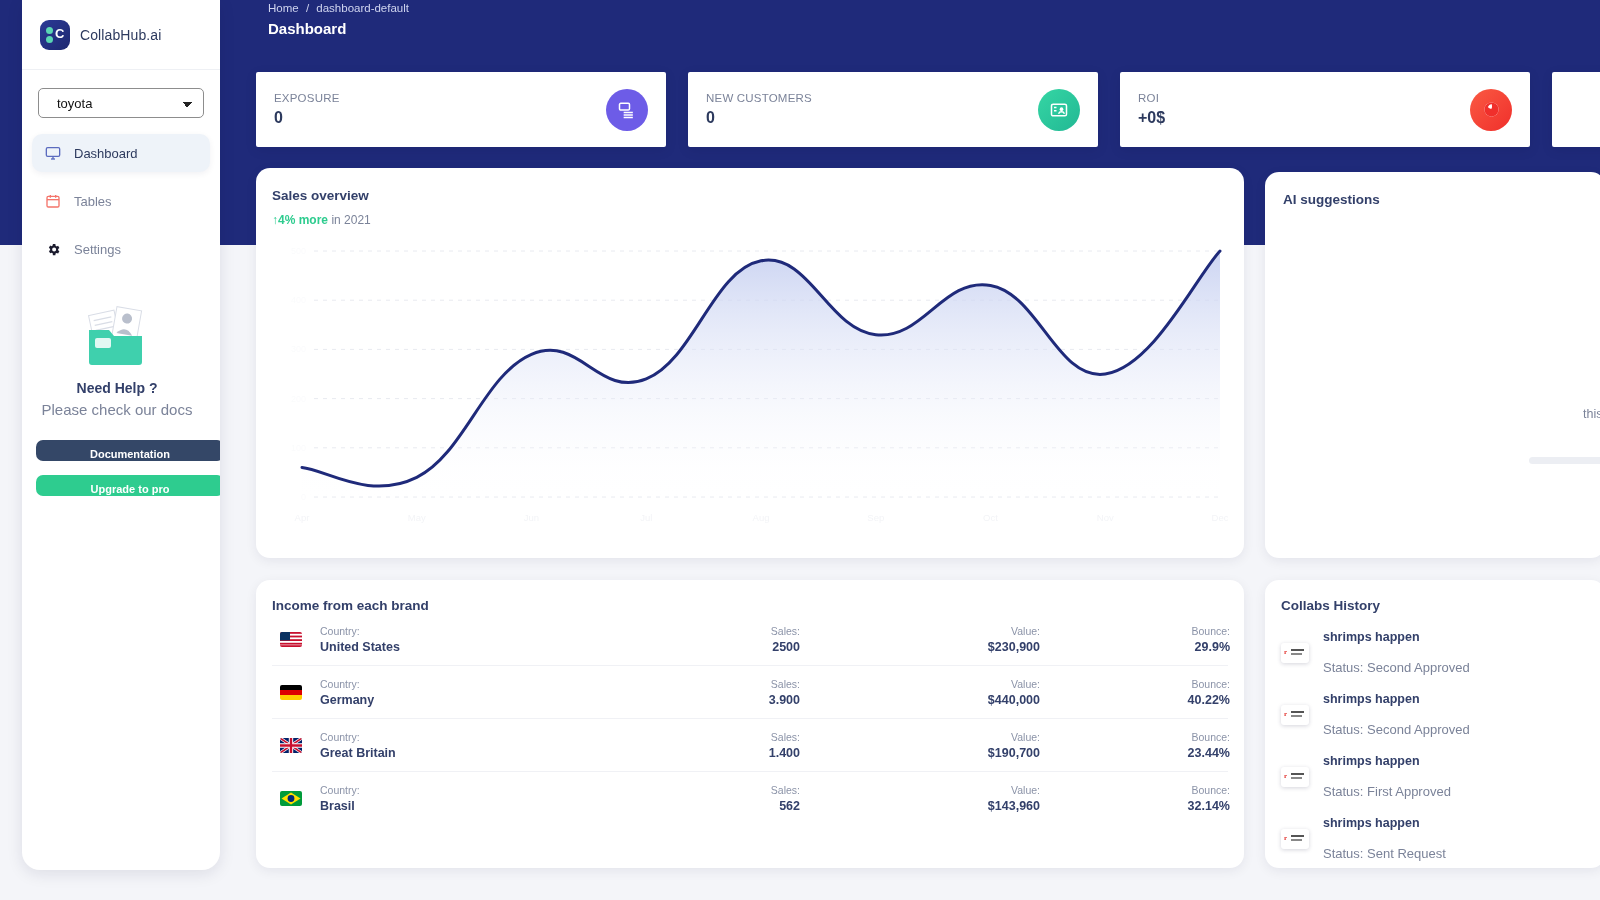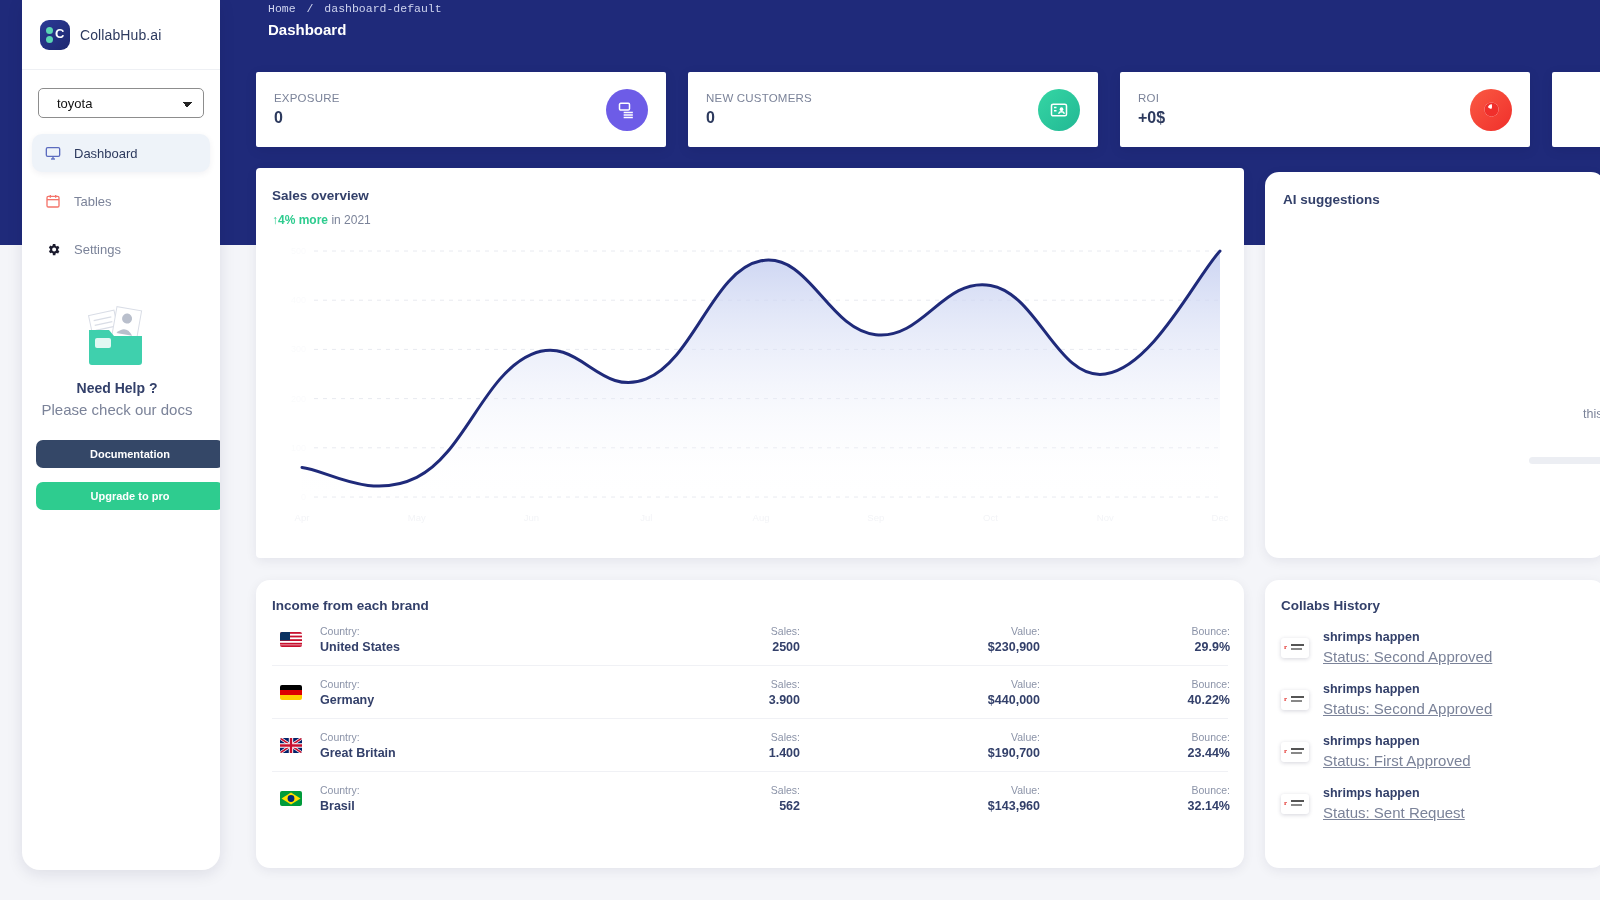--- a/index.html
+++ b/index.html
@@ -83,32 +83,32 @@
     box-shadow: 0 2px 6px rgba(20,20,60,0.06);
   }
   .nav-item .ico { width: 18px; height: 18px; display:flex; align-items:center; justify-content:center; flex: 0 0 auto;}
 
   .help-box { text-align: center; padding: 22px 22px 0 14px; }
   .help-img { height: 74px; display:flex;align-items:center;justify-content:center; }
   .help-title { font-size: 14px; font-weight: bold; color: #33406a; margin-top: 6px;}
   .help-sub { font-size: 15px; color: #7b8399; margin-top: 5px; }
   .btn {
     display:block; width: 188px; margin: 0 auto;
-    height: 28px; line-height: 28px;
+    height: 21px; line-height: 28px;
     border-radius: 7px; border: none;
     font-size: 11px; font-weight: bold; color: #fff;
     font-family: "Liberation Sans", sans-serif;
     cursor: pointer; text-align:center;
   }
   .btn-doc { background: #344767; margin-top: 22px; }
   .btn-pro { background: #2ecc8f; margin-top: 14px; }
 
   
   .topbar { position: absolute; left: 268px; top: 2px; z-index: 3; }
-  .crumb { font-size: 11.5px; color: #cfd4ef; font-family: Liberation Mono, monospace; }
+  .crumb { font-size: 11.5px; color: #cfd4ef; }
   .crumb .sep { margin: 0 4px; color:#cfd4ef; }
   .page-title { font-size: 15px; font-weight: bold; color: #ffffff; margin-top: 6px; }
 
   
   .stat-row { position: absolute; left: 256px; top: 72px; display: flex; gap: 22px; z-index: 3;}
   .stat-card {
     width: 410px; height: 75px;
     background: #fff; border-radius: 2px;
     box-shadow: 0 3px 12px rgba(20,20,60,0.10);
     display: flex; align-items: center; justify-content: space-between;
@@ -120,21 +120,21 @@
   .stat-icon {
     width: 42px; height: 42px; border-radius: 50%;
     display:flex;align-items:center;justify-content:center;
     color:#fff; flex: 0 0 auto;
   }
 
   
   .sales-card {
     position: absolute; left: 256px; top: 168px;
     width: 988px; height: 390px;
-    background:#fff; border-radius: 4px;
+    background:#fff; border-radius: 14px;
     box-shadow: 0 3px 12px rgba(20,20,60,0.07);
     padding: 20px 16px 10px 16px;
     z-index: 2;
   }
   .card-title { font-size: 13.5px; font-weight: bold; color: #33406a; }
   .sales-sub { font-size: 12px; color: #7b8399; margin-top: 10px; }
   .sales-sub b { color: #2ecc8f; }
   .sales-sub .arrow { color: #2ecc8f; font-weight: bold;}
   .chart-wrap { position: relative; margin-top: 14px; height: 300px; }
 
@@ -193,21 +193,21 @@
   .collab-row { display:flex; align-items:center; gap: 14px; margin-top: 17px; }
   .collab-thumb {
     width: 28px; height: 20px; background:#fff; flex:0 0 auto;
     border-radius: 3px; box-shadow: 0 1px 4px rgba(20,20,60,0.18);
     position: relative; overflow:hidden;
   }
   .collab-thumb .tm { position:absolute; left:3px; top:5px; color:#e2302c; font-size:7px; font-weight:bold; font-family:"Liberation Serif",serif;}
   .collab-thumb .l1 { position:absolute; left:10px; top:6px; width:13px; height:2px; background:#555; }
   .collab-thumb .l2 { position:absolute; left:10px; top:10px; width:11px; height:2px; background:#888; }
   .collab-name { font-size: 12.5px; font-weight: bold; color: #33406a; }
-  .collab-status { font-size: 15px; color: #7b8399; margin-top: 4px; text-decoration: underline; }
+  .collab-status { font-size: 13px; color: #7b8399; margin-top: 16px; }
 </style>
 </head>
 <body>
 
 <div class="header-band"></div>
 
 <div class="sidebar">
 
   <div class="brand">
     <div class="brand-logo">

